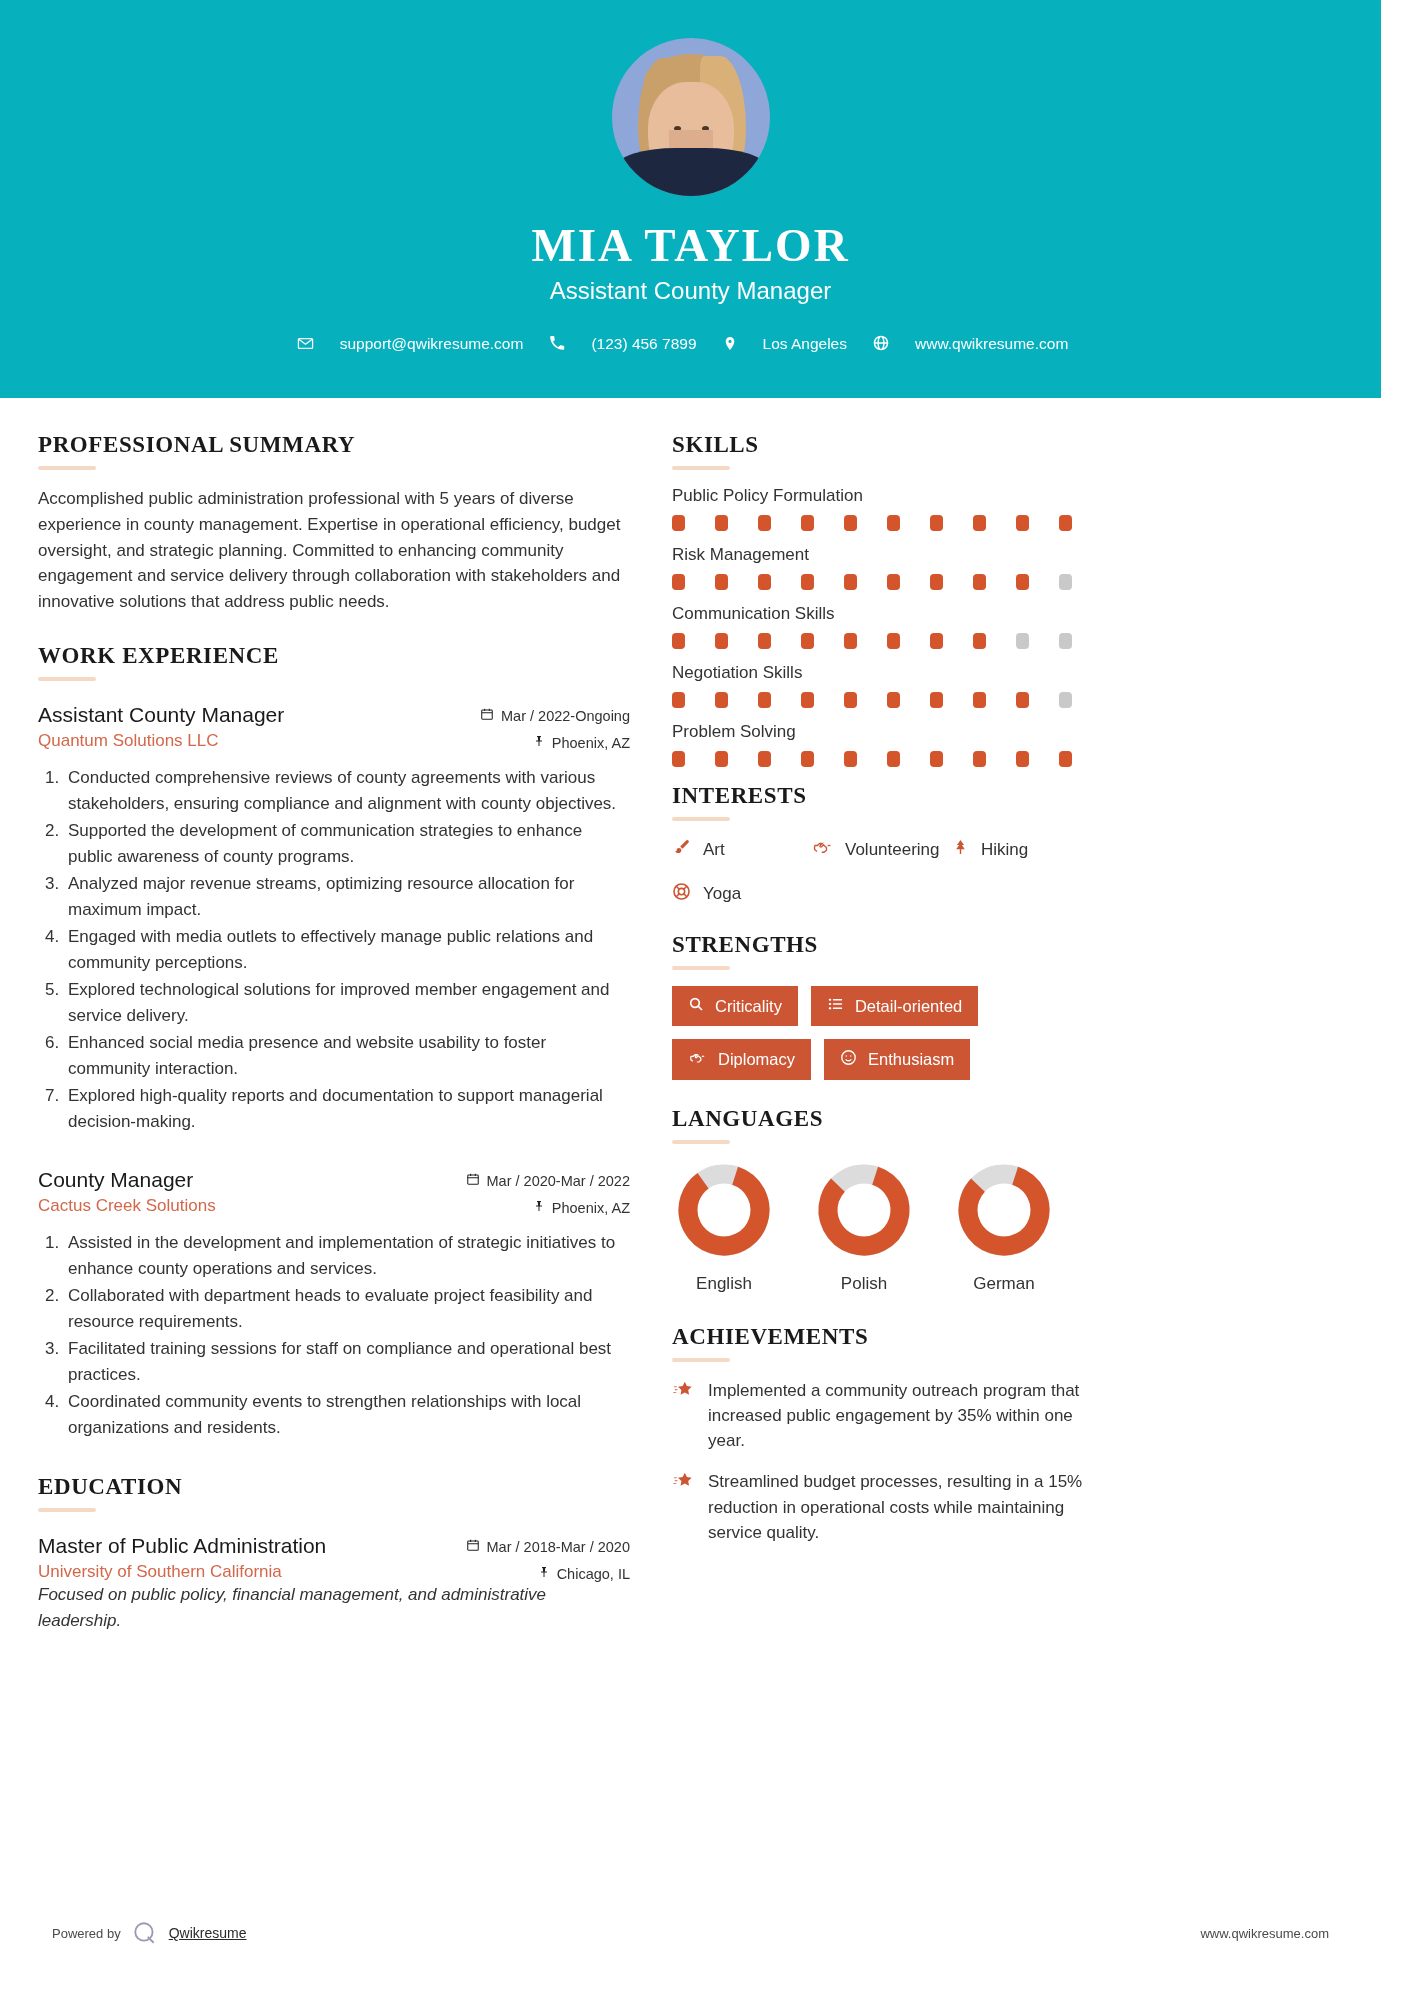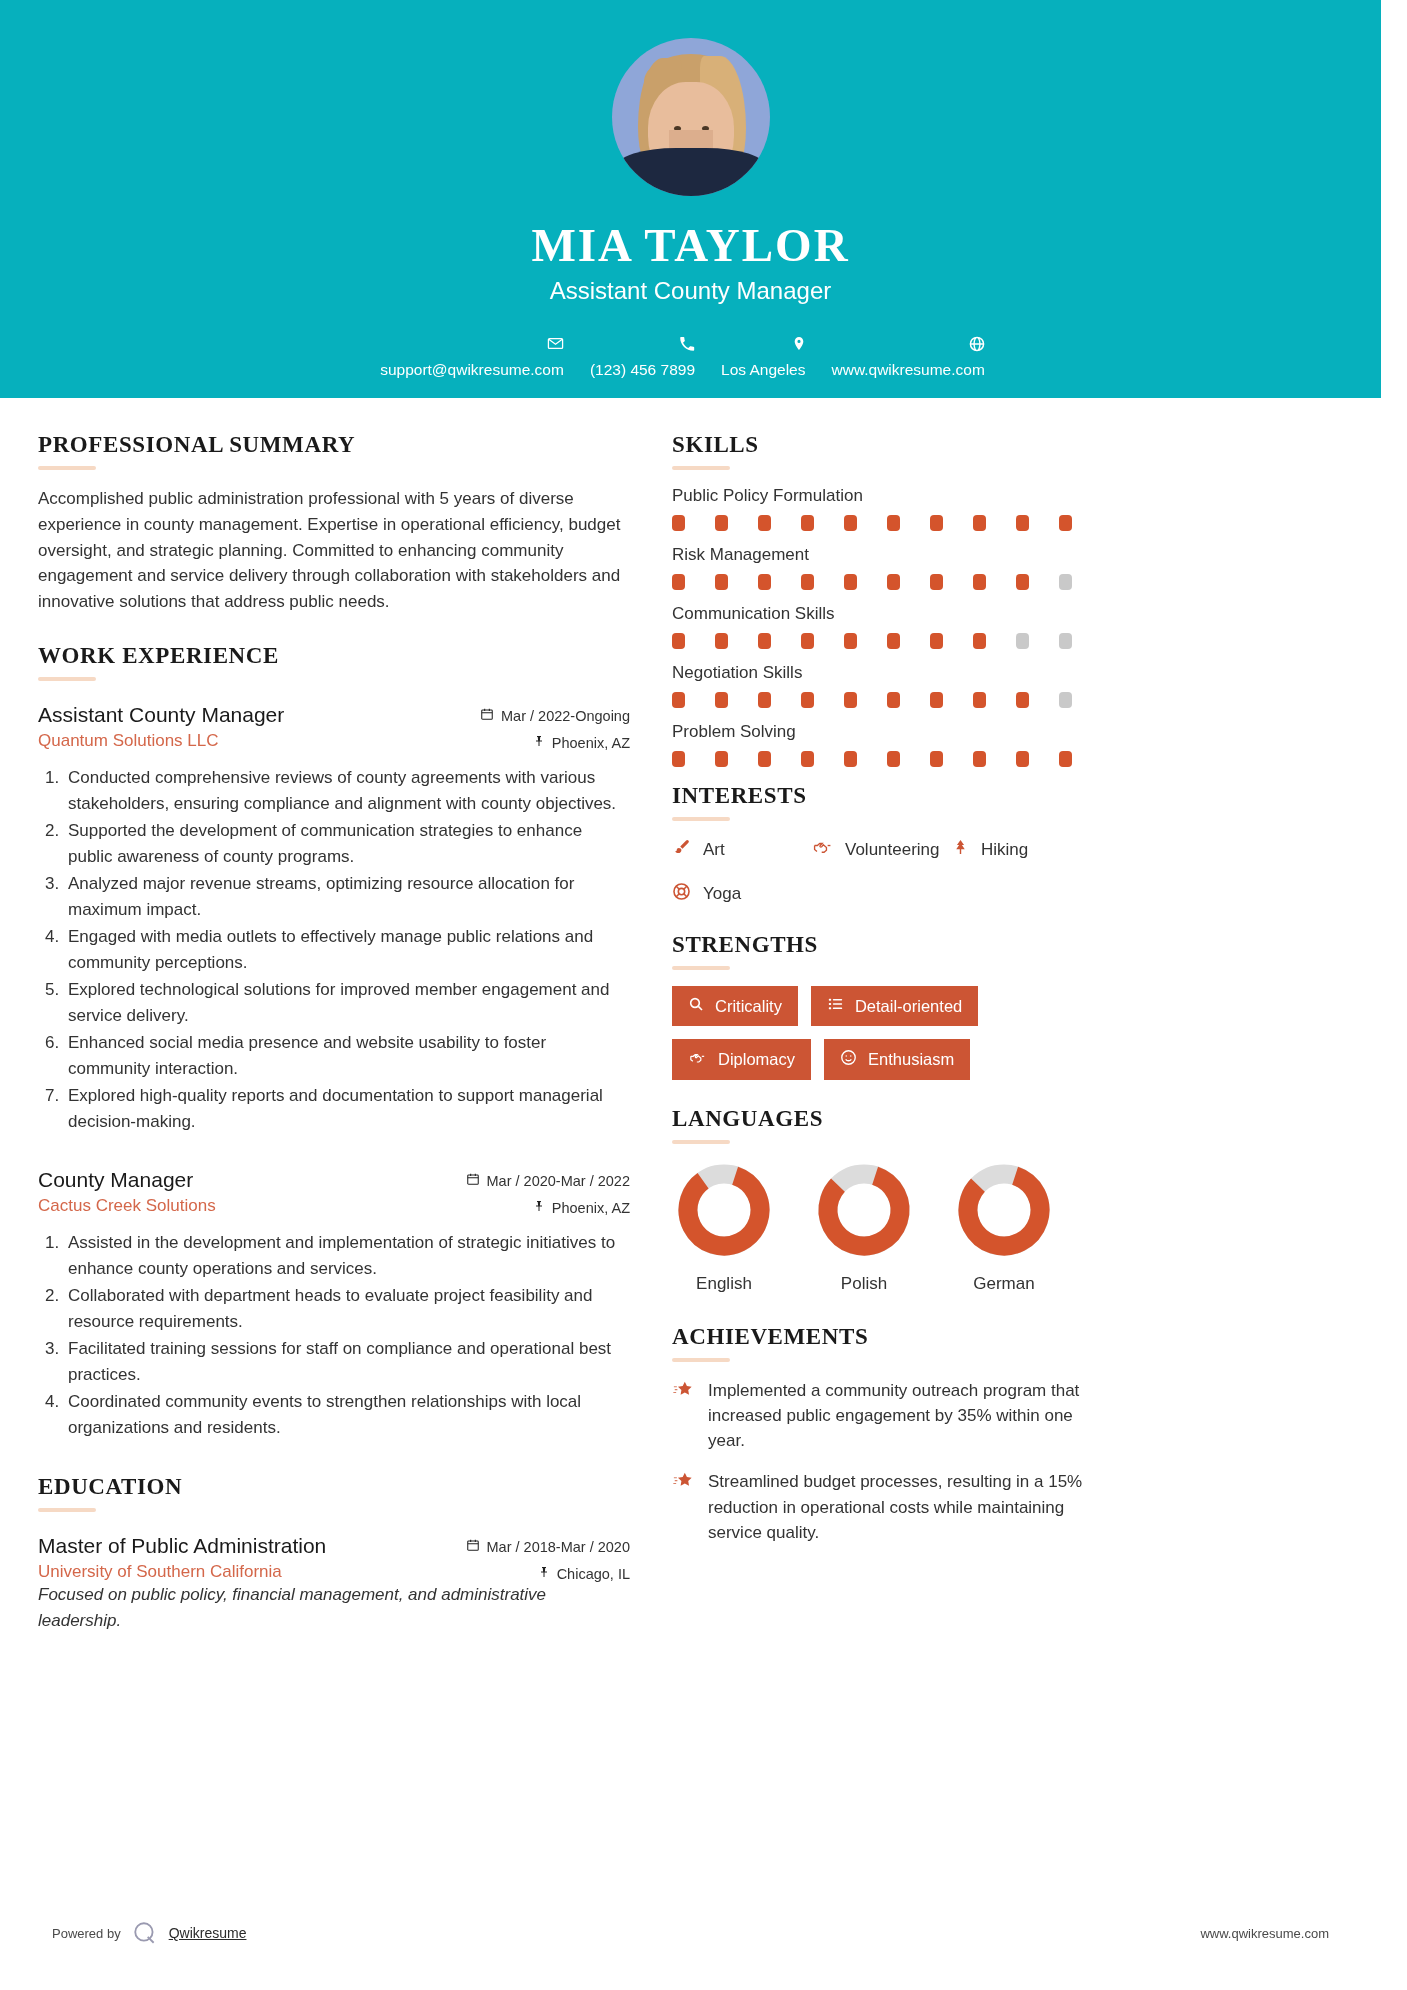--- a/index.html
+++ b/index.html
@@ -77,21 +77,21 @@
     font-weight: 400;
   }
   .contact {
     display: flex;
     align-items: center;
     gap: 10px;
     margin-top: 30px;
     color: #ffffff;
     font-size: 15.5px;
   }
-  .contact .item { display: flex; align-items: flex-end; gap: 9px; margin-right: 16px; flex-direction: column; }
+  .contact .item { display: flex; align-items: flex-start; gap: 26px; margin-right: 16px; }
   .contact svg { display:block; }
 
   
   .content {
     display: flex;
     padding: 34px 38px 0 38px;
     gap: 42px;
   }
   .col-left  { width: 592px; }
   .col-right { width: 420px; }

